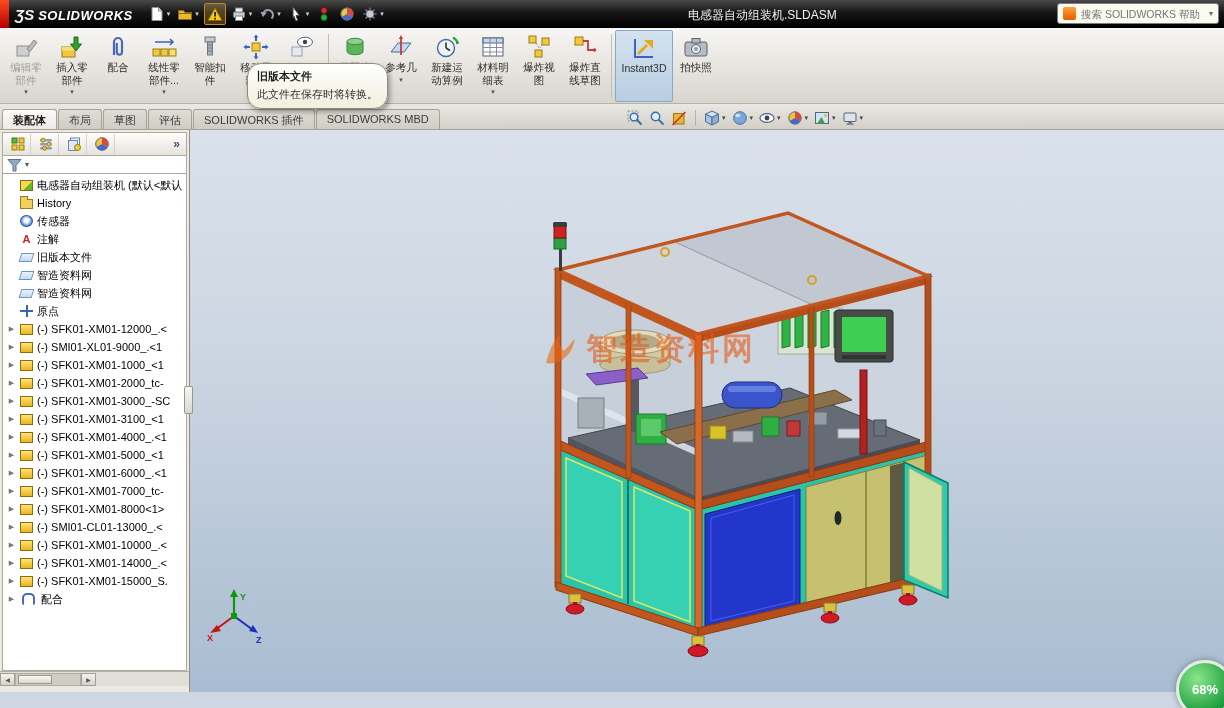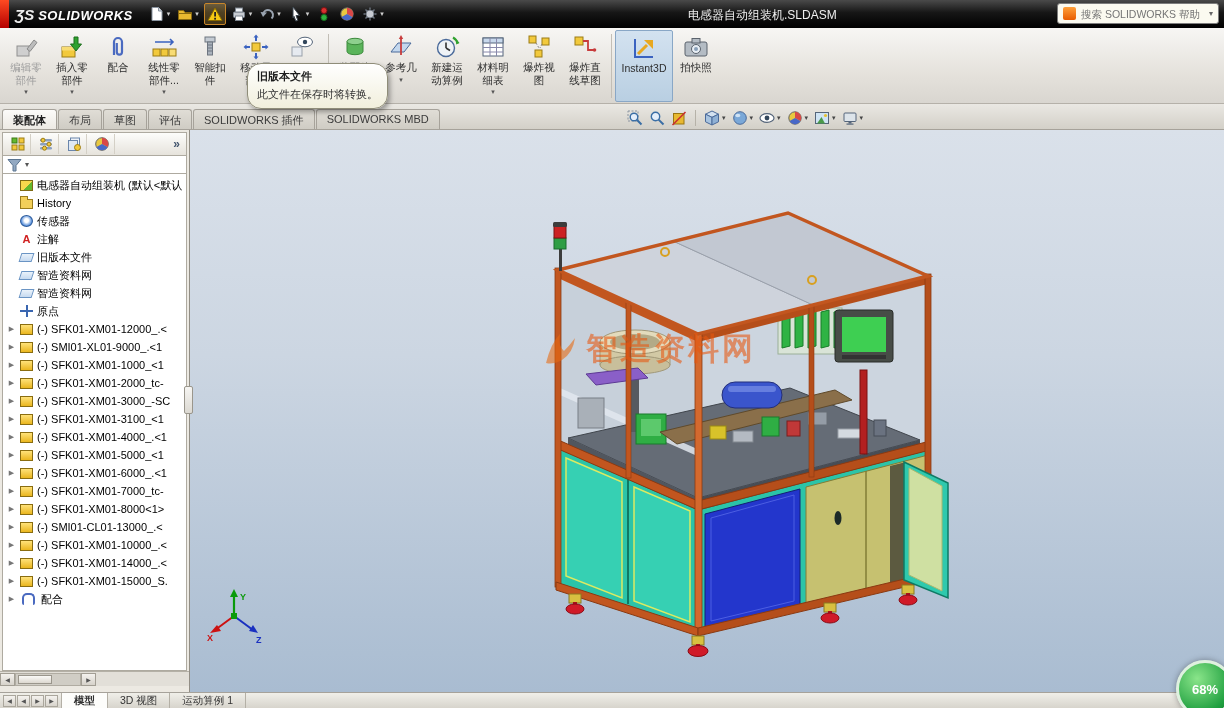--- a/index.html
+++ b/index.html
@@ -757,31 +757,18 @@
         <rect x="25" y="25" width="6" height="6" fill="#0a9a0a"></rect>
         <text x="34" y="12" font-size="9" font-weight="bold" fill="#0a9a0a">Y</text>
         <text x="1" y="53" font-size="9" font-weight="bold" fill="#cc1111">X</text>
         <text x="50" y="55" font-size="9" font-weight="bold" fill="#1a30c0">Z</text>
       </svg>
     </div>
   </div>
 
   <div class="panel-grip"></div>
 
-  <footer class="statusbar">
-    <div class="tabscroll">
-      <span class="tsbtn">◀</span>
-      <span class="tsbtn">◀</span>
-      <span class="tsbtn">▶</span>
-      <span class="tsbtn">▶</span>
-    </div>
-    <div class="mtabs">
-      <div class="mtab active">模型</div>
-      <div class="mtab">3D 视图</div>
-      <div class="mtab">运动算例 1</div>
-    </div>
-  </footer>
 
   <div class="zoom-badge">
     <span>68%</span>
   </div>
 
 </div>
 
 </body></html>

